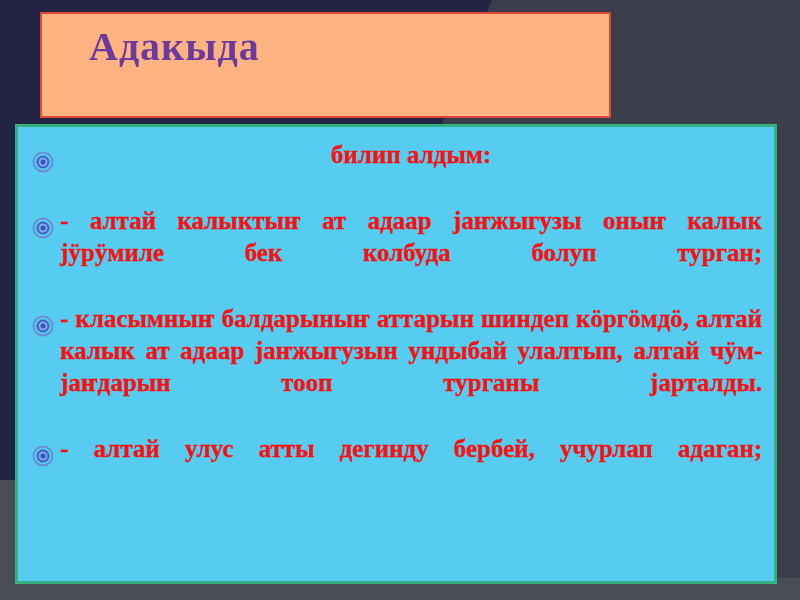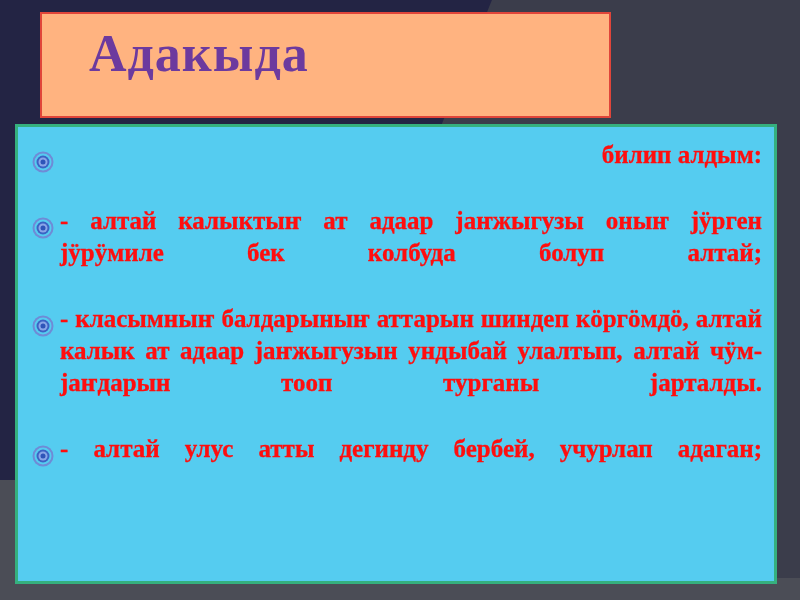--- a/index.html
+++ b/index.html
@@ -84,21 +84,21 @@
     height: 106px;
     background: #FFB380;
     border: 2px solid #E0453A;
     z-index: 4;
   }
 
   #title-text {
     position: absolute;
     left: 47px;
     top: 11px;
-    font-size: 52px;
+    font-size: 40px;
     font-weight: bold;
     color: #6C3A9E;
     letter-spacing: 1px;
     line-height: 1.1;
     white-space: nowrap;
   }
 
   
   #body-box {
     position: absolute;
@@ -151,21 +151,21 @@
     -webkit-text-stroke: 0.3px #FF0E0E;
   }
 
   
   .bullet-text::after {
     content: "";
     display: inline-block;
     width: 100%;
   }
 
-  .nowrap-block { text-align: right; }
+  .nowrap-block { text-align: center; }
 </style>
 </head>
 <body>
 
 <div id="slide">
 
   <div class="bg-curve"></div>
   <div class="bg-diagonal"></div>
   <div class="bg-right-strip"></div>
   <div class="bg-bottom-band"></div>
@@ -189,21 +189,21 @@
     </div>
 
     <div class="bullet-row">
       <span class="bullet-icon">
         <span class="ring r1"></span>
           <span class="ring r2"></span>
           <span class="ring r3"></span>
           <span class="ring r4"></span>
           <span class="ring r5"></span>
       </span>
-      <span class="bullet-text">- алтай калыктыҥ ат адаар јаҥжыгузы оныҥ јӱрген јӱрӱмиле бек колбуда болуп алтай;</span>
+      <span class="bullet-text">- алтай калыктыҥ ат адаар јаҥжыгузы оныҥ калык јӱрӱмиле бек колбуда болуп турган;</span>
     </div>
 
     <div class="bullet-row">
       <span class="bullet-icon">
         <span class="ring r1"></span>
           <span class="ring r2"></span>
           <span class="ring r3"></span>
           <span class="ring r4"></span>
           <span class="ring r5"></span>
       </span>

